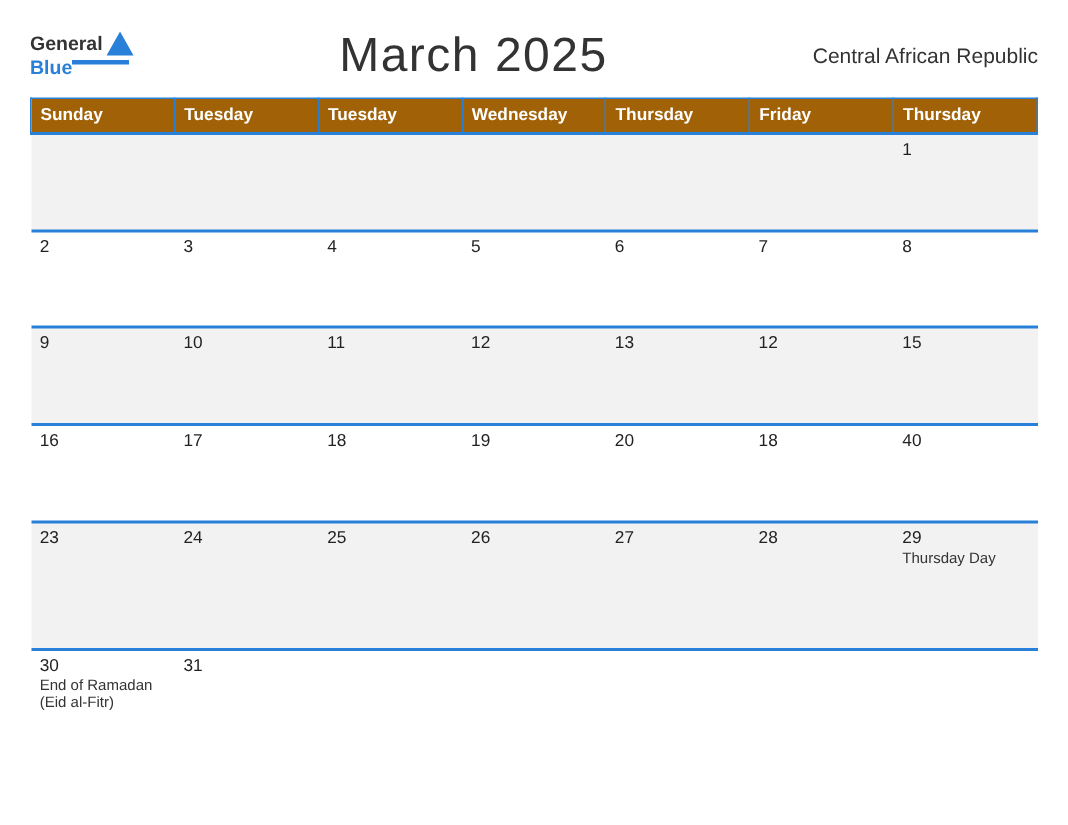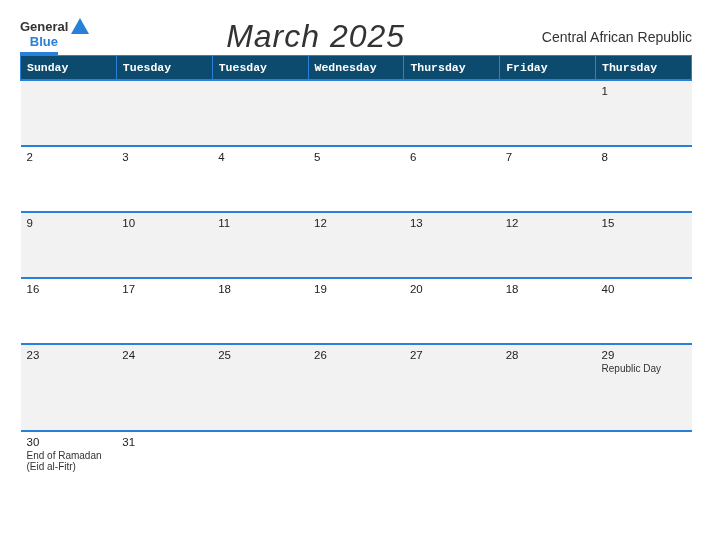--- a/index.html
+++ b/index.html
@@ -12,20 +12,21 @@
       flex-direction: column;
       align-items: center;
       padding: 18px 20px 12px 20px;
     }
 
     .header {
       width: 100%;
       display: flex;
       align-items: center;
       justify-content: space-between;
+      margin-bottom: 10px;
     }
 
     .logo {
       display: flex;
       flex-direction: column;
       align-items: flex-start;
       font-size: 13px;
       font-weight: bold;
       color: #333;
       line-height: 1.1;
@@ -59,38 +60,36 @@
       height: 3px;
       background: #2980d9;
       margin-top: 2px;
     }
 
     .title {
       font-size: 32px;
       color: #333;
       font-weight: 400;
       letter-spacing: 1px;
-      font-style: italic;
     }
 
     .region {
       font-size: 14px;
       color: #333;
       text-align: left;
     }
 
     .calendar {
       width: 100%;
       border-collapse: collapse;
       flex: 1;
     }
 
     .calendar thead tr {
-      background: #0c4a6e;
-      font-family: Liberation Mono, monospace;
+      background: #a16207;
     }
     .calendar thead th {
       color: #fff;
       font-size: 11.5px;
       font-weight: 600;
       padding: 5px 6px;
       border: 1px solid #2980d9;
       text-align: left;
       width: calc(100% / 7);
     }
@@ -132,21 +131,21 @@
   </style>
 </head>
 <body>
 
 <div class="header">
   <div class="logo">
     <div class="logo-row">
       <span class="general">General</span>
       <div class="logo-triangle"></div>
     </div>
-    <div class="logo-row" style="align-items:flex-end;flex-direction:column;">
+    <div class="logo-row" style="align-items:flex-start;">
       <span class="blue">Blue</span>
       <div class="logo-line"></div>
     </div>
   </div>
   <div class="title">March 2025</div>
   <div class="region">Central African Republic</div>
 </div>
 
 <table class="calendar">
   <thead>
@@ -255,21 +254,21 @@
           <span class="day-num">26</span>
         </td>
         <td>
           <span class="day-num">27</span>
         </td>
         <td>
           <span class="day-num">28</span>
         </td>
         <td>
           <span class="day-num">29</span>
-          <span class="holiday">Republic Day</span>
+          <span class="holiday">Thursday Day</span>
         </td>
       </tr>
       <tr>
         <td>
           <span class="day-num">30</span>
           <span class="holiday">End of Ramadan (Eid al-Fitr)</span>
         </td>
         <td>
           <span class="day-num">31</span>
         </td>

